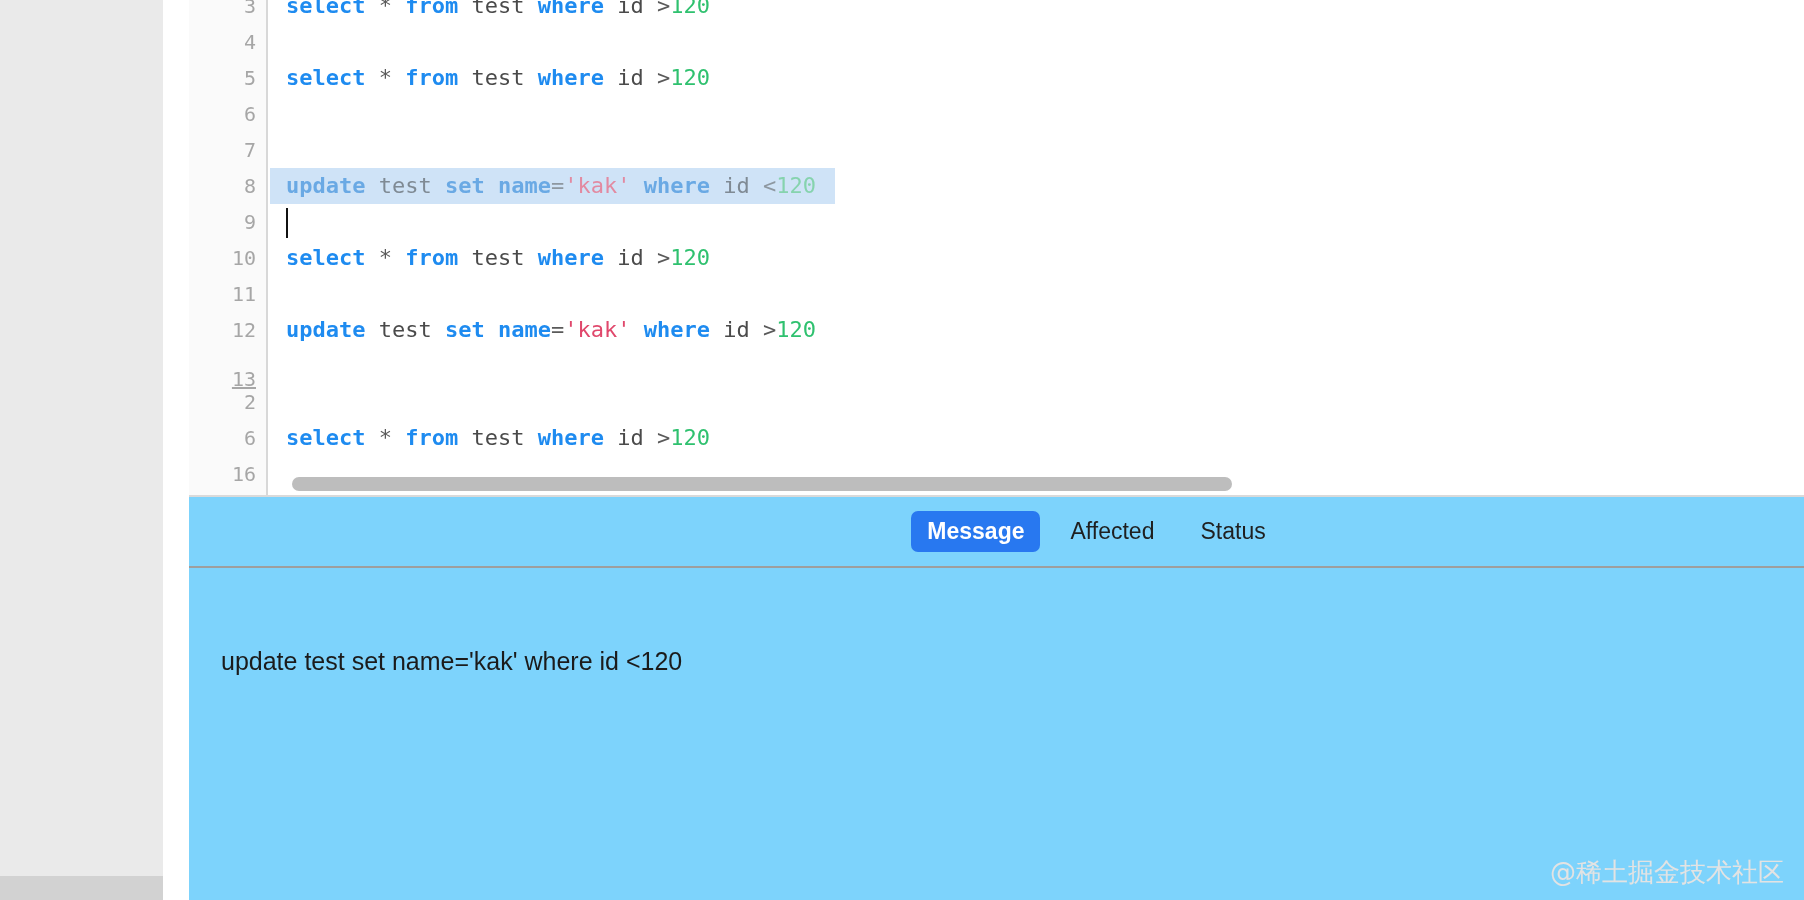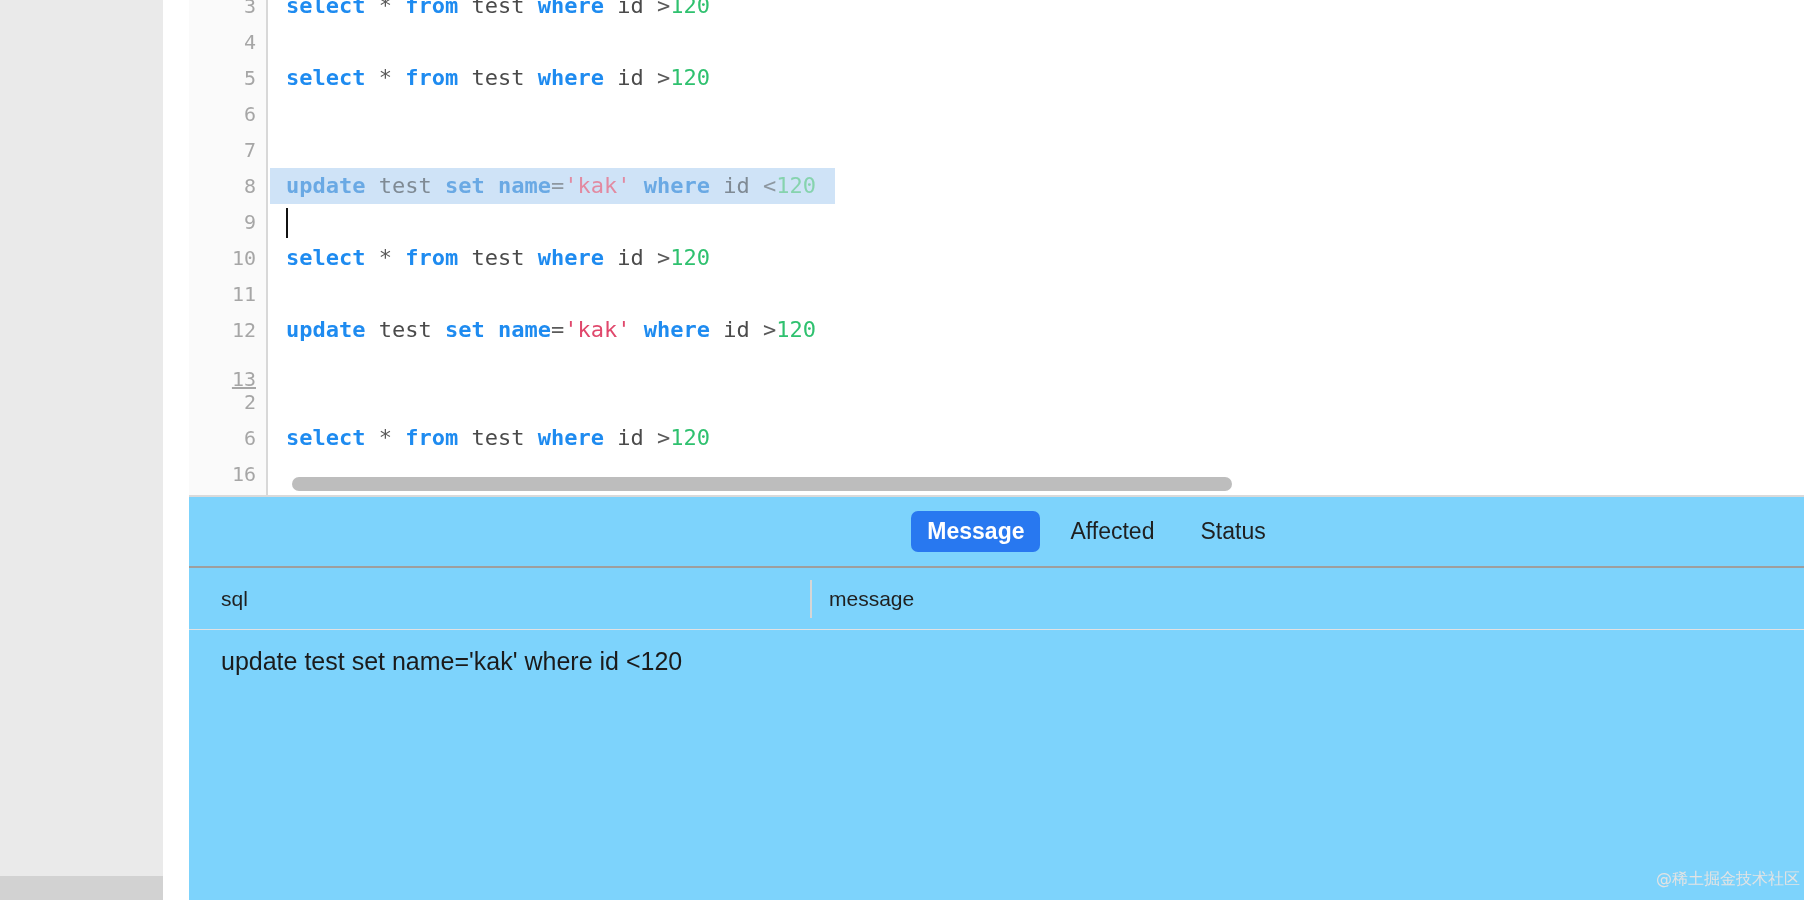--- a/index.html
+++ b/index.html
@@ -161,22 +161,22 @@
   .rt-head .cell-sql, .rt-head .cell-msg { font-size: 21px; color: #1f1f1f; }
   .rt-row  .cell-sql, .rt-row  .cell-msg { font-size: 25px; color: #1b1b1b; }
   .col-sep {
     position: absolute; left: 621px; top: 12px;
     width: 2px; height: 38px;
     background: #d6d6d6;
   }
 
   
   .watermark {
-    position: absolute; right: 4px; bottom: 10px;
-    font-size: 16px;
+    position: absolute; right: 20px; bottom: 10px;
+    font-size: 26px;
     color: #e3e3e3;
     font-family: "DejaVu Sans", sans-serif;
     white-space: nowrap;
   }
 </style>
 </head>
 <body>
 
 <div id="app">
 
@@ -233,25 +233,20 @@
   <div class="results">
 
     <div class="tabs-bar">
       <div class="tabs-inner" id="tabs-inner">
           <div class="tab active">Message</div>
           <div class="tab">Affected</div>
           <div class="tab">Status</div>
         </div>
     </div>
 
-    <div class="rt-head">
-      <div class="cell-sql">sql</div>
-      <div class="col-sep"></div>
-      <div class="cell-msg">message</div>
-    </div>
 
     <div class="rt-row">
       <div class="cell-sql">update test set name='kak' where id &lt;120</div>
     </div>
 
   </div>
 
   <div class="watermark">@稀土掘金技术社区</div>
 
 </div>

